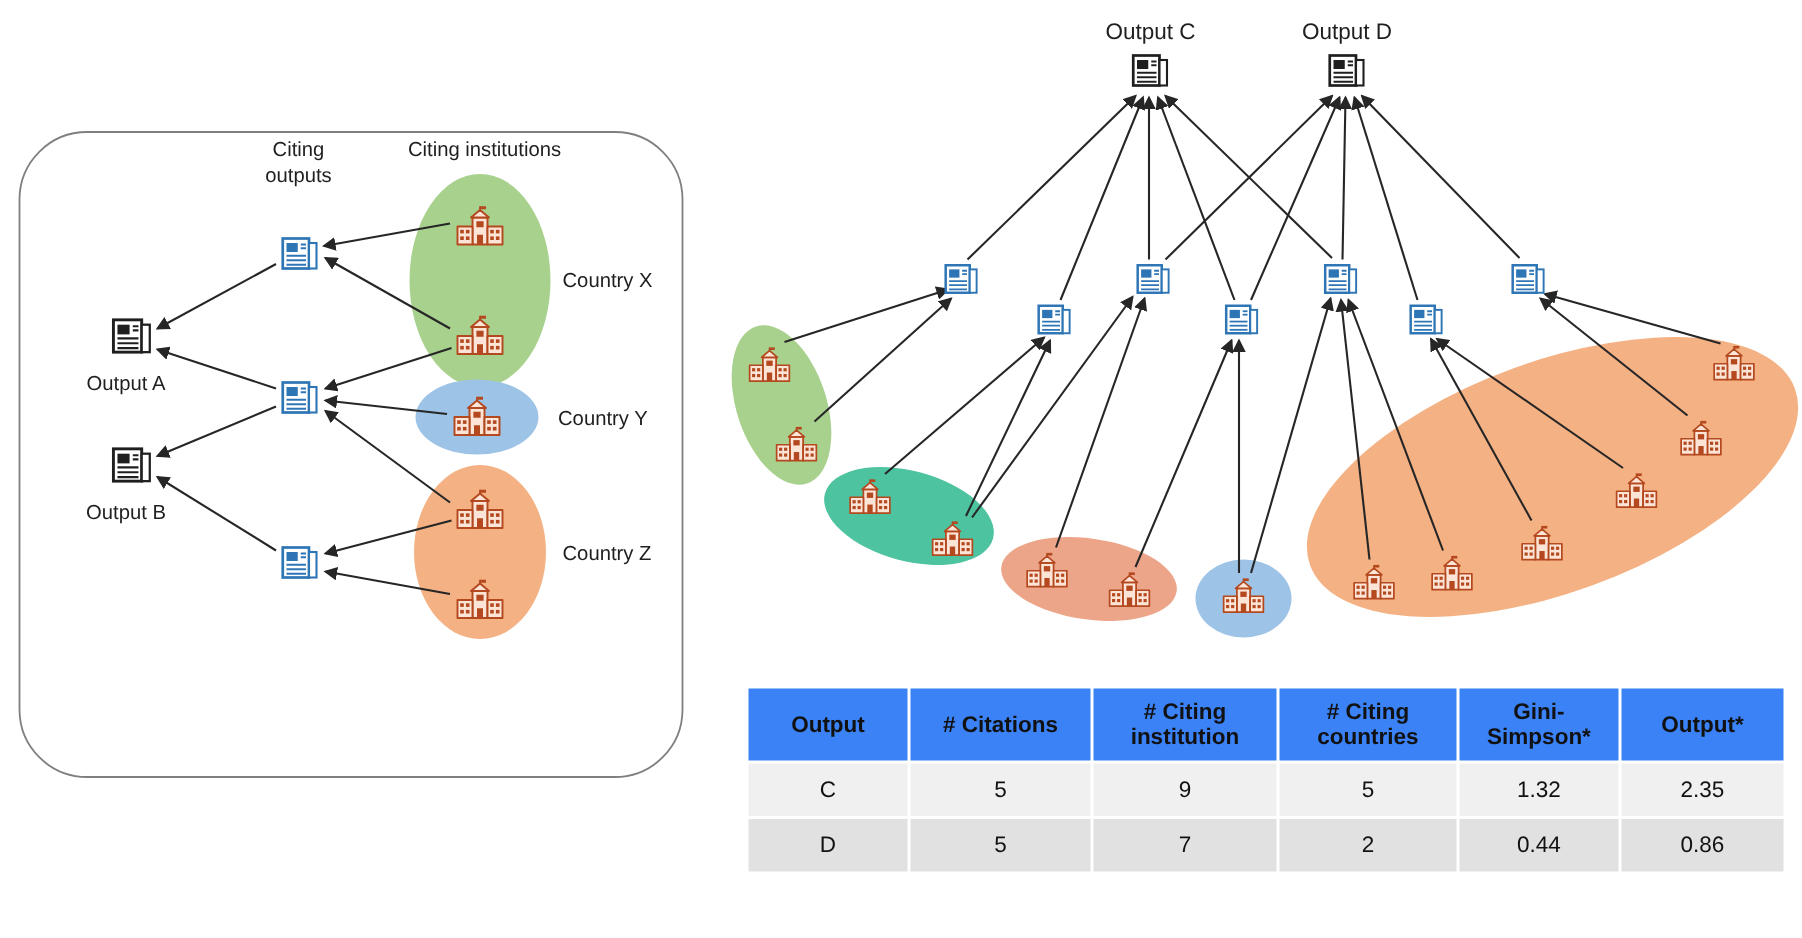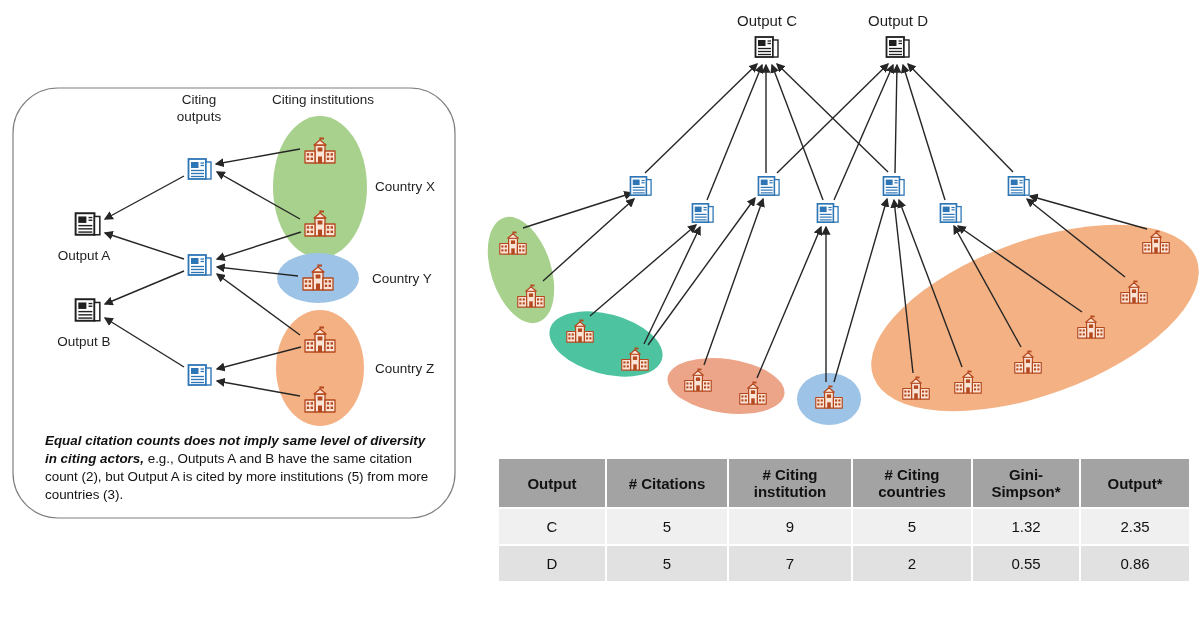--- a/index.html
+++ b/index.html
@@ -7,21 +7,21 @@
   .canvas { position:relative; width:1201px; height:625px; background:#ffffff; overflow:hidden; }
   .diagram { position:absolute; left:0; top:0; }
   .svg-label { font-family:"Liberation Sans",sans-serif; font-size:13.5px; fill:#1f1f1f; }
   .svg-label-lg { font-family:"Liberation Sans",sans-serif; font-size:15px; fill:#1f1f1f; }
   .ic-dark { color:#1f1f1f; }
   .ic-blue { color:#2e75b6; }
   .arrow { stroke:#262626; stroke-width:1.4; fill:none; }
   .caption { position:absolute; left:45px; top:432px; width:392px; font-size:13.4px; line-height:1.35; color:#111111; }
   .caption .caption-bold { font-weight:bold; font-style:italic; }
   .metrics-table { position:absolute; left:497px; top:457px; border-collapse:separate; border-spacing:2px; }
-  .metrics-table th { background:#a3a3a3; font-size:15px; font-weight:bold; color:#111; text-align:center; vertical-align:middle; padding:5px 4px; height:48px; }
+  .metrics-table th { background:#3b82f6; font-size:15px; font-weight:bold; color:#111; text-align:center; vertical-align:middle; padding:5px 4px; height:48px; }
   .metrics-table td { font-size:15px; color:#111; text-align:center; vertical-align:middle; padding:9px 4px; }
   .metrics-table tr.row-c td { background:#f1f0f0; }
   .metrics-table tr.row-d td { background:#e2e1e1; }
   .footnote { position:absolute; left:492px; top:598px; width:698px; text-align:center; font-size:13.2px; color:#111111; }
 </style>
 </head>
 <body>
 
 <div class="canvas">
 
@@ -176,23 +176,20 @@
       <use href="#inst" x="814" y="385" width="30" height="25"></use>
       <use href="#inst" x="901" y="376" width="30" height="25"></use>
       <use href="#inst" x="953" y="370" width="30" height="25"></use>
       <use href="#inst" x="1013" y="350" width="30" height="25"></use>
       <use href="#inst" x="1076" y="315" width="30" height="25"></use>
       <use href="#inst" x="1119" y="280" width="30" height="25"></use>
       <use href="#inst" x="1141" y="230" width="30" height="25"></use>
     </g>
   </svg>
 
-  <div class="caption">
-    <span class="caption-bold">Equal citation counts does not imply same level of diversity in citing actors,</span><span> e.g., Outputs A and B have the same citation count (2), but Output A is cited by more institutions (5) from more countries (3).</span>
-  </div>
 
   <table class="metrics-table">
     <colgroup>
       <col style="width:106px">
         <col style="width:120px">
         <col style="width:122px">
         <col style="width:118px">
         <col style="width:106px">
         <col style="width:108px">
     </colgroup>
@@ -213,20 +210,20 @@
         <td>9</td>
         <td>5</td>
         <td>1.32</td>
         <td>2.35</td>
       </tr>
       <tr class="row-d">
         <td>D</td>
         <td>5</td>
         <td>7</td>
         <td>2</td>
-        <td>0.55</td>
+        <td>0.44</td>
         <td>0.86</td>
       </tr>
     </tbody>
   </table>
 
 
 </div>
 
 </body></html>

